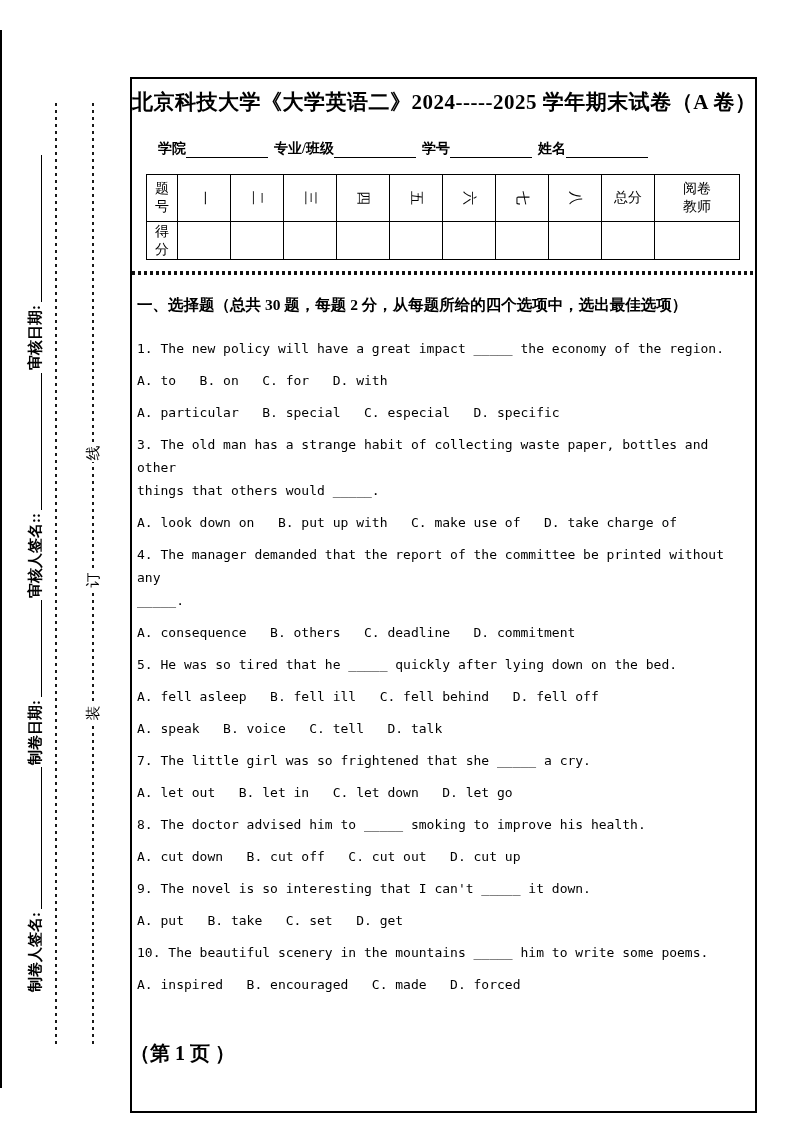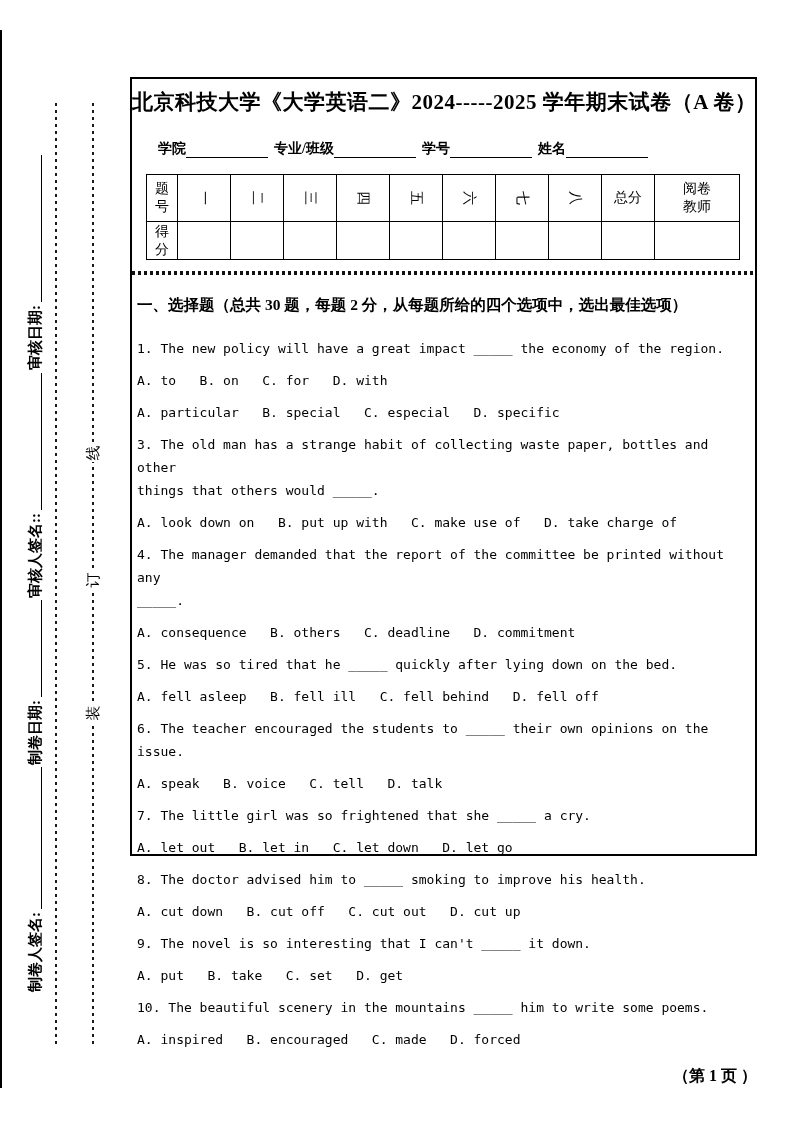--- a/index.html
+++ b/index.html
@@ -37,21 +37,21 @@
   .bind-char {
     position:absolute; left:84px; width:18px; height:26px;
     transform:rotate(-90deg); background:#fff;
     text-align:center; line-height:26px; font-size:15px;
     font-family:"Liberation Serif", serif;
   }
   .bc1 { top:440px; } .bc2 { top:567px; } .bc3 { top:700px; }
 
   
   .frame {
-    position:absolute; left:130px; top:77px; width:627px; height:779px;
+    position:absolute; left:130px; top:77px; width:627px; height:1036px;
     border:2px solid #000; box-sizing:border-box;
   }
 
   .title {
     margin-top:9px; text-align:center;
     font-family:"Liberation Serif", serif; font-weight:bold; font-size:21px;
     letter-spacing:0.5px; white-space:nowrap;
   }
 
   .fields {
@@ -86,22 +86,22 @@
   }
 
   .questions {
     margin:21px 3px 0 5px;
     font-family:"DejaVu Sans Mono", monospace; font-size:13px;
   }
   .questions .stem { white-space:pre-wrap; line-height:23px; margin-bottom:9px; }
   .questions .opts { white-space:pre; line-height:23px; margin-bottom:9px; }
 
   .footer {
-    position:absolute; left:130px; top:1066px; width:627px; text-align:right;
-    font-weight:bold; font-size:16px; font-family:"Liberation Serif", serif;
+    position:absolute; left:130px; top:1040px; width:627px; text-align:left;
+    font-weight:bold; font-size:20px; font-family:"Liberation Serif", serif;
   }
 </style>
 </head>
 <body>
 
 <div class="page">
 
   <div class="edge-line"></div>
 
   <div class="dot-line one"></div>
@@ -186,21 +186,20 @@
       <div class="opts">A. to   B. on   C. for   D. with</div>
       <div class="opts">A. particular   B. special   C. especial   D. specific</div>
       <div class="stem">3. The old man has a strange habit of collecting waste paper, bottles and other
 things that others would _____.</div>
       <div class="opts">A. look down on   B. put up with   C. make use of   D. take charge of</div>
       <div class="stem">4. The manager demanded that the report of the committee be printed without any
 _____.</div>
       <div class="opts">A. consequence   B. others   C. deadline   D. commitment</div>
       <div class="stem">5. He was so tired that he _____ quickly after lying down on the bed.</div>
       <div class="opts">A. fell asleep   B. fell ill   C. fell behind   D. fell off</div>
-      <div class="stem">6. The teacher encouraged the students to _____ their own opinions on the issue.</div>
       <div class="opts">A. speak   B. voice   C. tell   D. talk</div>
       <div class="stem">7. The little girl was so frightened that she _____ a cry.</div>
       <div class="opts">A. let out   B. let in   C. let down   D. let go</div>
       <div class="stem">8. The doctor advised him to _____ smoking to improve his health.</div>
       <div class="opts">A. cut down   B. cut off   C. cut out   D. cut up</div>
       <div class="stem">9. The novel is so interesting that I can't _____ it down.</div>
       <div class="opts">A. put   B. take   C. set   D. get</div>
       <div class="stem">10. The beautiful scenery in the mountains _____ him to write some poems.</div>
       <div class="opts">A. inspired   B. encouraged   C. made   D. forced</div>
     </div>

